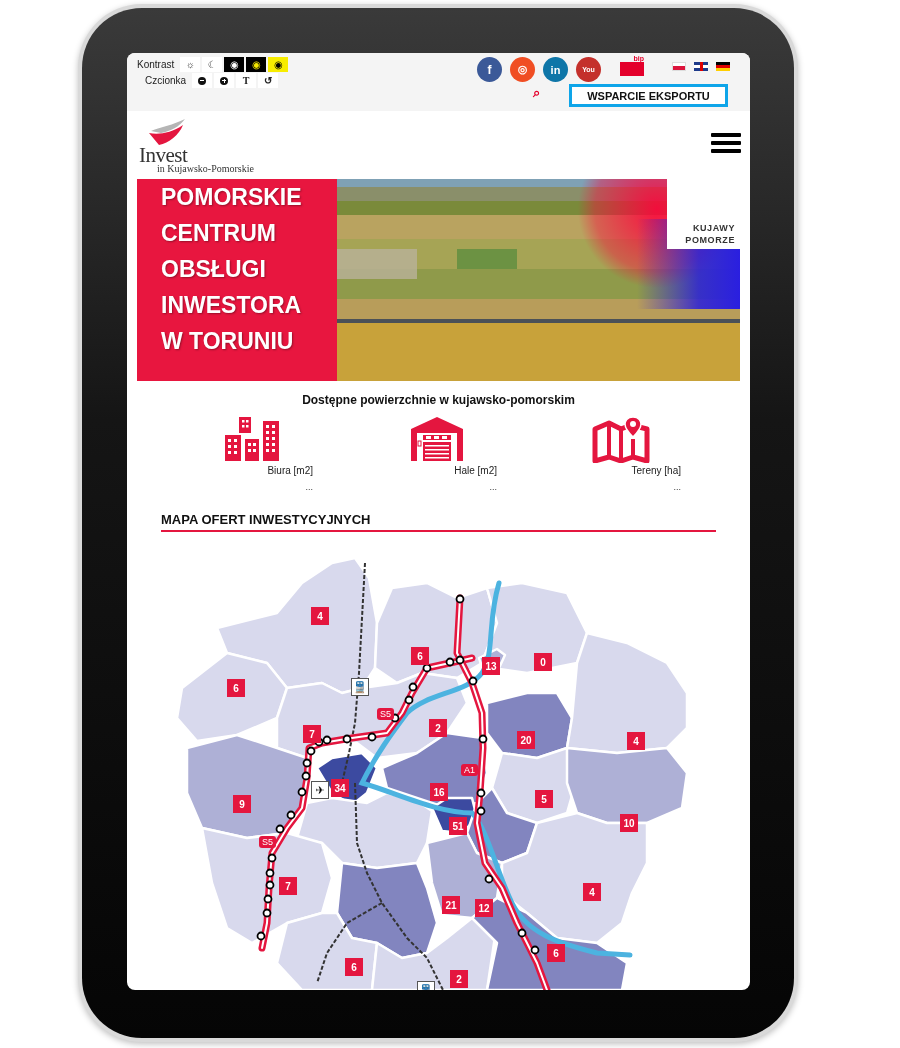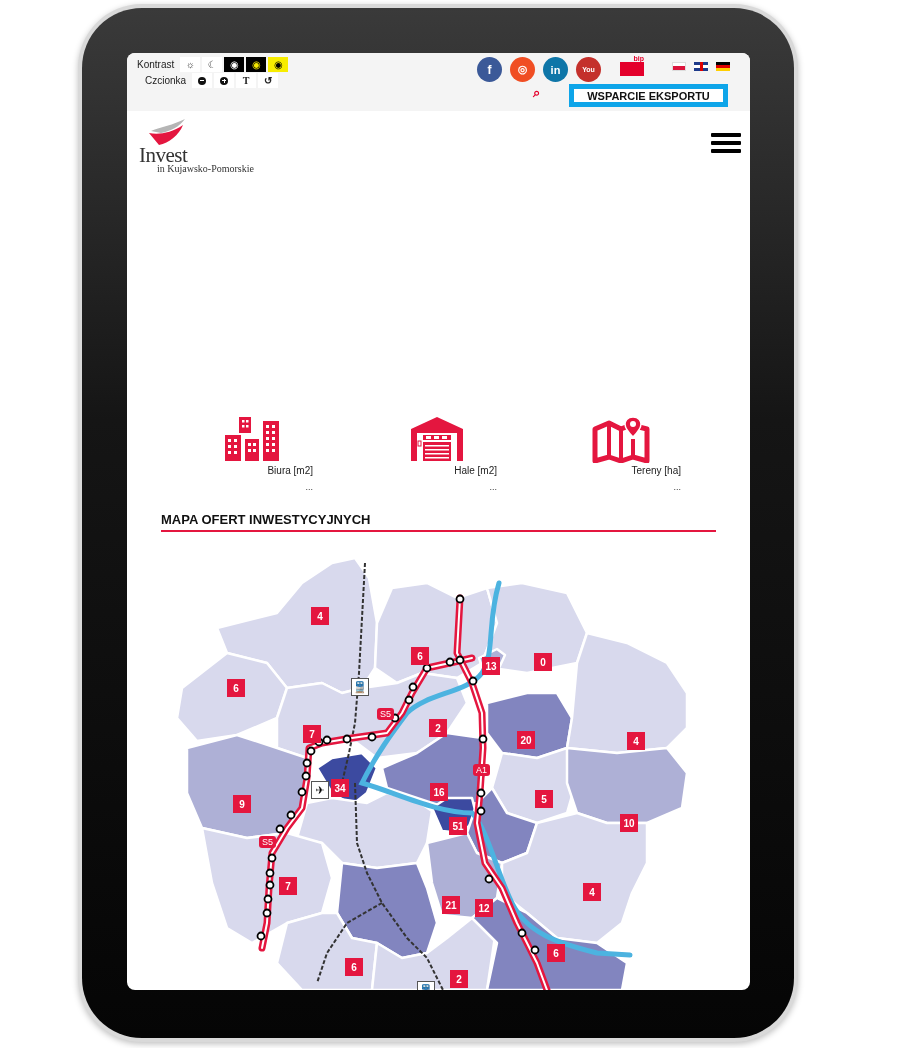--- a/index.html
+++ b/index.html
@@ -34,21 +34,21 @@
   .bip .bip-red { position: absolute; left: 0; top: 6px; width: 24px; height: 14px; background: #e4002b; }
   .bip .bip-txt { position: absolute; right: 2px; top: -1px; font-size: 7px; color: #e4002b; font-weight: bold; }
   .flags { position: absolute; left: 545px; top: 9px; display: flex; }
   .flag { width: 14px; height: 9px; margin-right: 8px; position: relative; }
   .flag.pl { background: linear-gradient(#fff 0 50%, #dc143c 50% 100%); border: 0.5px solid #ddd; }
   .flag.gb { background: #1e3a8a; }
   .flag.gb::before { content: ""; position: absolute; left: 0; top: 3px; width: 14px; height: 3px; background: #fff; }
   .flag.gb::after { content: ""; position: absolute; left: 5.5px; top: 0; width: 3px; height: 9px; background: #d00; }
   .flag.de { background: linear-gradient(#000 0 33%, #dd0000 33% 66%, #ffce00 66% 100%); }
   .search-ic { position: absolute; left: 406px; top: 32px; color: #e4002b; font-size: 13px; font-weight: bold; }
-  .export-btn { position: absolute; left: 442px; top: 31px; width: 159px; height: 23px; border: 5px solid #0ea5e9; background: #fff; font-size: 11px; font-weight: bold; color: #111; display: flex; align-items: center; justify-content: center; }
+  .export-btn { position: absolute; left: 442px; top: 31px; width: 159px; height: 23px; border: 3px solid #0ea5e9; background: #fff; font-size: 11px; font-weight: bold; color: #111; display: flex; align-items: center; justify-content: center; }
 
   
   .logo { position: absolute; left: 10px; top: 62px; width: 140px; height: 58px; }
   .logo-swoosh { position: absolute; left: 12px; top: 4px; width: 38px; height: 26px; }
   .logo-main { position: absolute; left: 2px; top: 28px; font-family: "Liberation Serif", serif; font-size: 21px; color: #333; letter-spacing: -0.5px; }
   .logo-sub { position: absolute; left: 20px; top: 48px; font-family: "Liberation Serif", serif; font-size: 10px; color: #333; white-space: nowrap; }
   .hamburger { position: absolute; left: 584px; top: 80px; width: 30px; height: 24px; }
   .hamburger span { display: block; height: 4px; background: #000; margin-bottom: 4px; border-radius: 1px; }
 
   
@@ -138,21 +138,42 @@
     </svg>
     <span class="logo-main">Invest</span>
     <span class="logo-sub">in Kujawsko-Pomorskie</span>
   </div>
   <div class="hamburger">
     <span></span>
       <span></span>
       <span></span>
   </div>
 
-
+  <div class="hero">
+    <div class="hero-red">
+      <div class="hero-title">POMORSKIE
+CENTRUM
+OBSŁUGI
+INWESTORA
+W TORUNIU</div>
+    </div>
+    <div class="hero-photo">
+      <div class="field1"></div>
+      <div class="field2"></div>
+      <div class="road"></div>
+      <div class="glow-red"></div>
+      <div class="glow-blue"></div>
+    </div>
+    <div class="hero-badge">
+      <div class="hero-badge-txt">KUJAWY
+POMORZE</div>
+    </div>
+  </div>
+
+  <div class="stats-title">Dostępne powierzchnie w kujawsko-pomorskim</div>
 
   <div class="stat" style="left:66px;">
     <svg width="60" height="48" viewBox="0 0 60 48">
       <rect x="16" y="2" width="12" height="16" fill="#e4163f"></rect>
       <rect x="2" y="20" width="16" height="26" fill="#e4163f"></rect>
       <rect x="22" y="24" width="14" height="22" fill="#e4163f"></rect>
       <rect x="40" y="6" width="16" height="40" fill="#e4163f"></rect>
       <g fill="#fff">
         <rect x="19" y="5" width="2.5" height="2.5"></rect>
           <rect x="23" y="5" width="2.5" height="2.5"></rect>
@@ -312,21 +333,21 @@
         <circle cx="143" cy="330" r="3.5"></circle>
           <circle cx="143" cy="342" r="3.5"></circle>
           <circle cx="141" cy="356" r="3.5"></circle>
         <circle cx="140" cy="370" r="3.5"></circle>
           <circle cx="134" cy="393" r="3.5"></circle>
       </g>
     </svg>
 
     <span class="road-label" style="left:250px;top:165px;">S5</span>
     <span class="road-label" style="left:132px;top:293px;">S5</span>
-    <span class="road-label" style="left:346px;top:221px;">A1</span>
+    <span class="road-label" style="left:334px;top:221px;">A1</span>
 
     <span class="poi" style="left:224px;top:135px;">🚆</span>
     <span class="poi" style="left:184px;top:238px;">✈</span>
     <span class="poi" style="left:290px;top:438px;">🚆</span>
 
     <span class="badge" style="left:184px;top:64px;">4</span>
     <span class="badge" style="left:284px;top:104px;">6</span>
     <span class="badge" style="left:355px;top:114px;">13</span>
     <span class="badge" style="left:407px;top:110px;">0</span>
     <span class="badge" style="left:100px;top:136px;">6</span>

